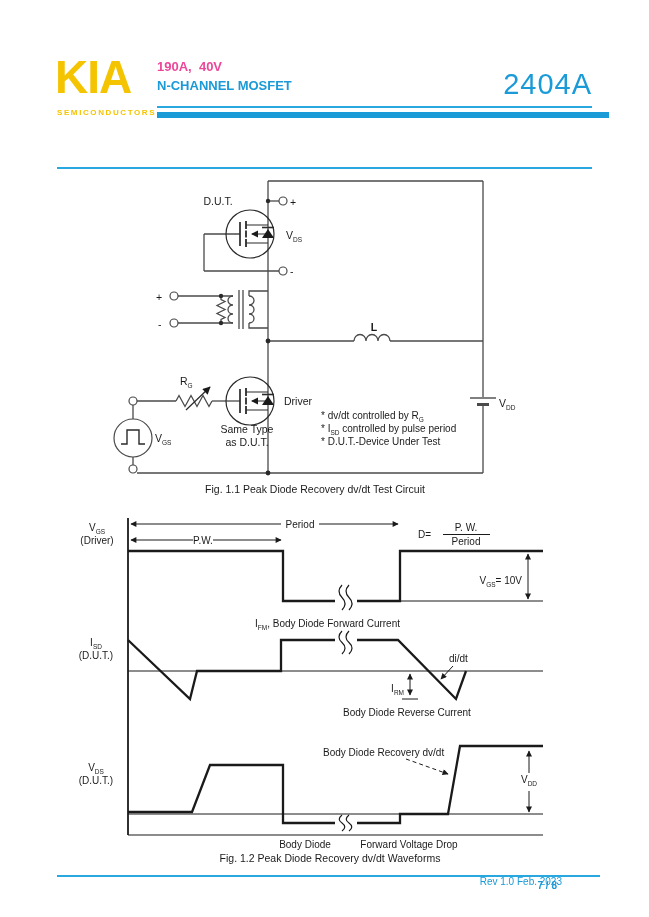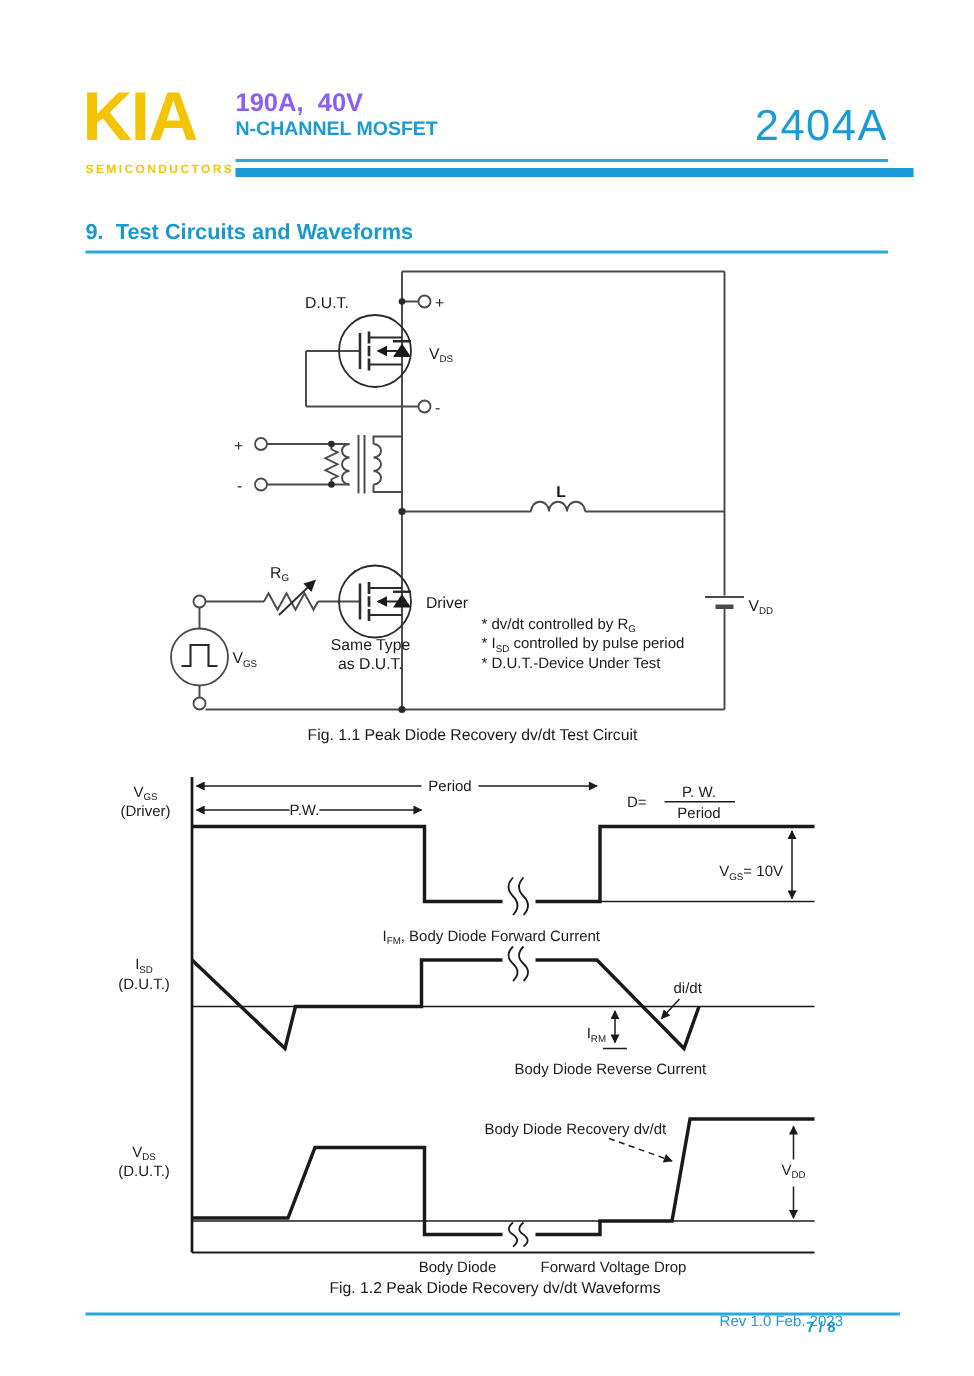--- a/index.html
+++ b/index.html
@@ -1,21 +1,21 @@
 <!DOCTYPE html>
 <html><head>
 <meta charset="utf-8">
 <style>
   html,body{margin:0;padding:0;background:#fff;}
   body{font-family:"Liberation Sans", sans-serif;}
   .page{position:relative;width:649px;height:917px;background:#fff;overflow:hidden;margin-top:28px;}
   
   .logo-text{position:absolute;left:55px;top:26px;font-size:46px;font-weight:bold;color:#F5C400;letter-spacing:-1px;line-height:1;}
   .logo-sub{position:absolute;left:57px;top:80px;font-size:8px;font-weight:bold;color:#F5C400;letter-spacing:1.6px;}
-  .rating{position:absolute;left:157px;top:31px;font-size:17px;font-weight:bold;color:#8b5cf6;white-space:pre;}
+  .rating{position:absolute;left:157px;top:31px;font-size:13px;font-weight:bold;color:#ec4899;white-space:pre;}
   .devtype{position:absolute;left:157px;top:50px;font-size:13px;font-weight:bold;color:#1A9AD7;text-align:center;}
   .part-number{position:absolute;right:57px;top:40px;font-size:29px;color:#1A9AD7;letter-spacing:1px;text-align:right;}
   .thin-rule{position:absolute;left:157px;top:78px;width:435px;height:2px;background:#29A8DF;}
   .thick-rule{position:absolute;left:157px;top:84px;width:452px;height:6px;background:#1A9AD7;}
   
   .section-heading{position:absolute;left:57px;top:119px;font-size:14.5px;font-weight:bold;color:#1899D1;white-space:pre;}
   .section-rule{position:absolute;left:57px;top:139px;width:535px;height:1.5px;background:#29A8DF;}
   
   svg{position:absolute;left:0;}
   svg text{white-space:pre;fill:#1a1a1a;font-family:"Liberation Sans", sans-serif;}
@@ -37,21 +37,20 @@
   <div>
     <div class="logo-text">KIA</div>
     <div class="logo-sub">SEMICONDUCTORS</div>
     <div class="rating">190A,  40V</div>
     <div class="devtype">N-CHANNEL MOSFET</div>
     <div class="part-number">2404A</div>
     <div class="thin-rule"></div>
     <div class="thick-rule"></div>
   </div>
 
-  <div class="section-heading"><span>9</span><span>.  Test Circuits and Waveforms</span></div>
   <div class="section-rule"></div>
 
   <svg style="top:150px" width="649" height="322" viewBox="0 0 649 322">
     <defs>
       <marker id="ah" viewBox="0 0 10 10" refX="9" refY="5" markerWidth="7.5" markerHeight="6.5" orient="auto-start-reverse">
         <path d="M0,0 L10,5 L0,10 z" fill="#1a1a1a"></path>
       </marker>
     </defs>
     <g stroke="#4a4a4a" stroke-width="1.3" fill="none">
       <path d="M268,3 H483"></path>

